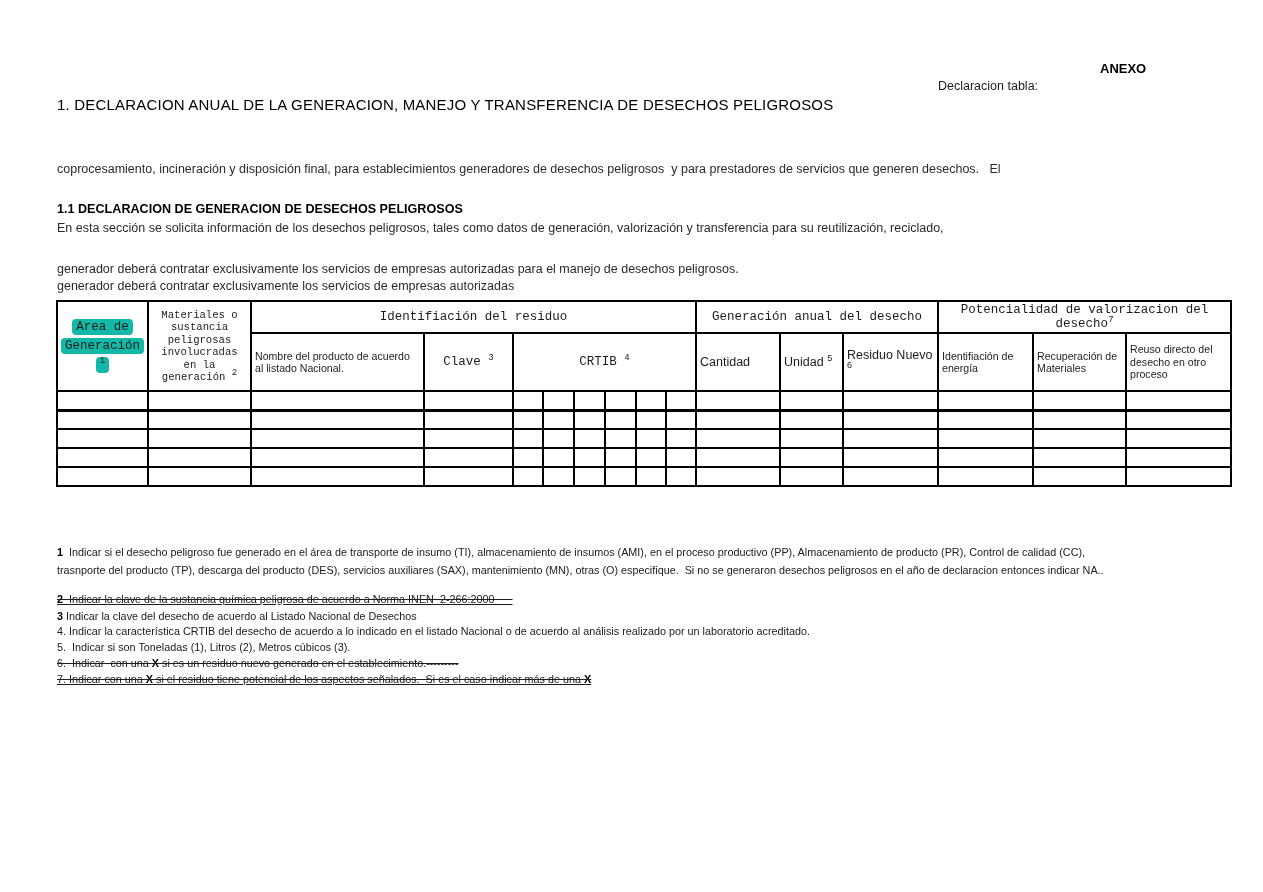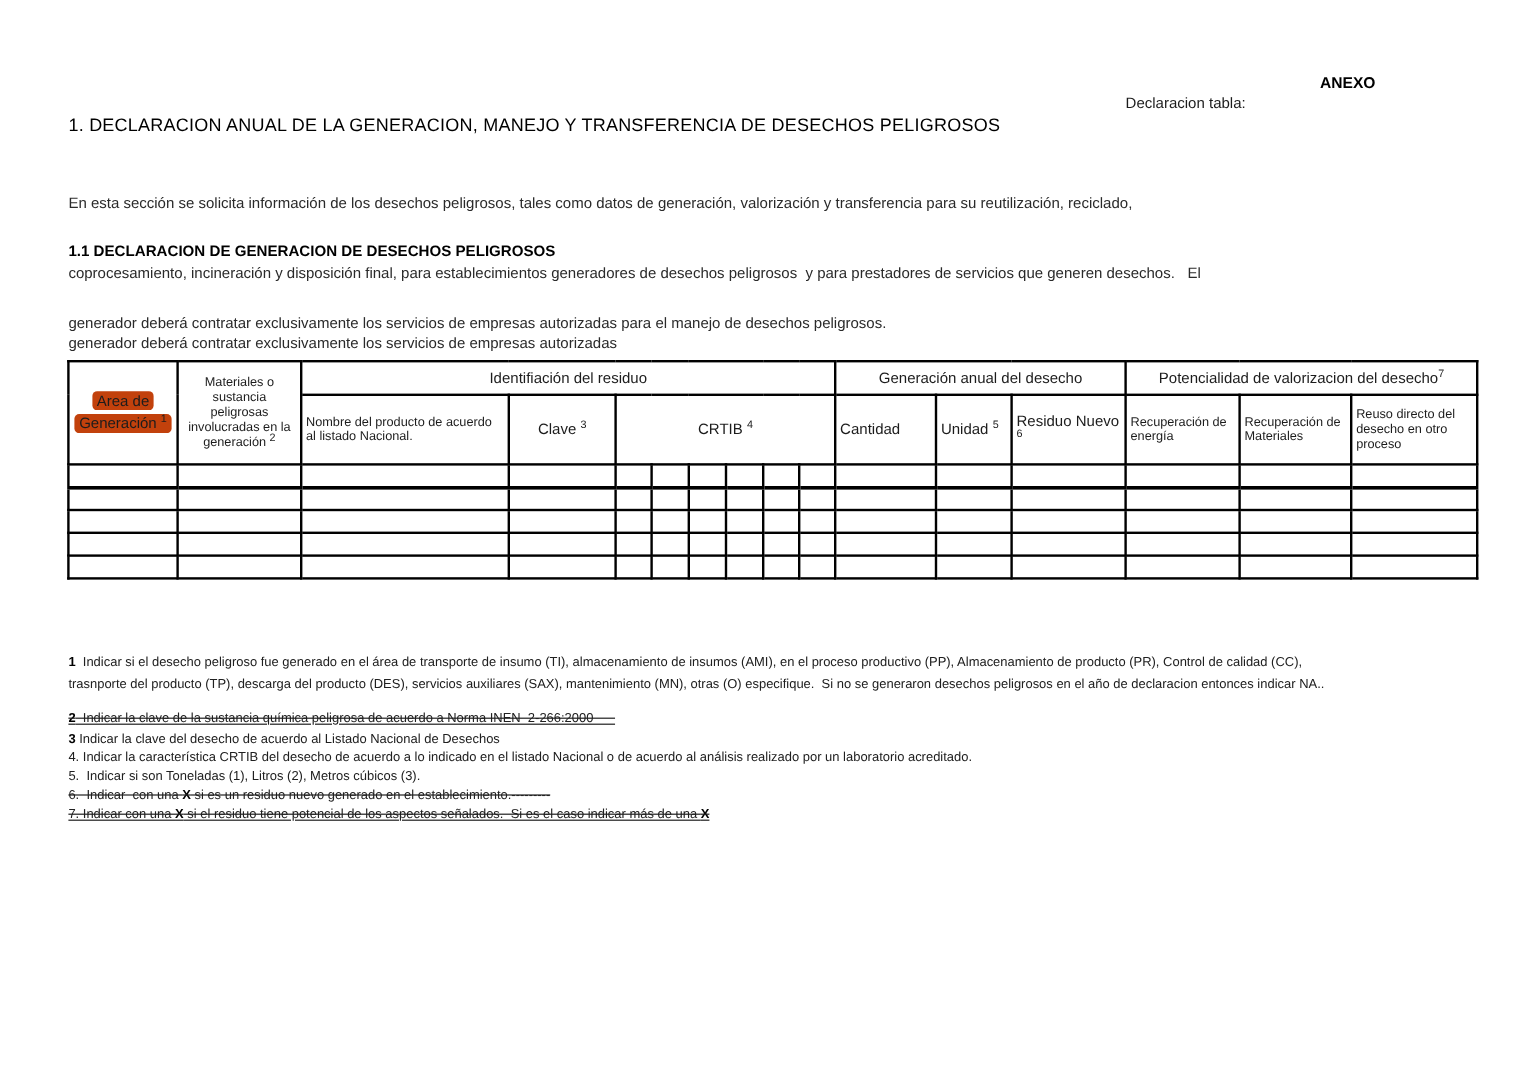--- a/index.html
+++ b/index.html
@@ -16,47 +16,47 @@
   .intro { left: 57px; top: 121px; font-size: 12.5px; line-height: 19.5px; color: #2a2a2a; }
   .sec-heading { left: 57px; top: 202px; font-size: 12.6px; font-weight: bold; color: #000; }
   .sec-desc { left: 57px; top: 221px; font-size: 12.5px; line-height: 19.5px; color: #2a2a2a; }
   .intro div, .sec-desc div { white-space: pre; }
 
   .decl-table { position: absolute; left: 56px; top: 300px; border-collapse: collapse; table-layout: fixed; width: 1173px; }
   .decl-table th, .decl-table td { border: 2px solid #000; font-weight: normal; overflow: hidden; }
   .decl-table th { padding: 1px 3px; color: #1c1c1c; }
   .decl-table .big { font-size: 12.5px; }
   .decl-table .small { font-size: 10.6px; line-height: 12.5px; }
-  .decl-table .ctr { vertical-align: middle; }
+  .decl-table .ctr { vertical-align: middle; font-family: Liberation Mono, monospace; }
   .decl-table .lft { text-align: left; vertical-align: middle; }
   .row-group th { height: 28px; }
   .row-cols th { height: 58px; }
   .decl-table tbody td { height: 19px; }
   .decl-table tbody tr.thick-bottom td { border-bottom-width: 3px; }
   sup { font-size: 9px; vertical-align: super; line-height: 0; }
   .hl {
-    background: #c2410c; border-radius: 4px; padding: 1px 4px;
+    background: #14b8a6; border-radius: 4px; padding: 1px 4px;
     -webkit-box-decoration-break: clone; box-decoration-break: clone;
     line-height: 19px;
   }
   .fn { position: absolute; left: 57px; white-space: pre; font-size: 10.8px; color: #202020; }
   .fn b { color: #000; }
   .strike { text-decoration: line-through; }
   .strike-under { text-decoration: line-through underline; }
 </style>
 </head>
 <body>
 
 <div class="abs anexo">ANEXO</div>
 <div class="abs decl-anual">Declaracion tabla:</div>
 <div class="abs main-title">1. DECLARACION ANUAL DE LA GENERACION, MANEJO Y TRANSFERENCIA DE DESECHOS PELIGROSOS</div>
 
 <div class="abs intro">
+  <div>coprocesamiento, incineración y disposición final, para establecimientos generadores de desechos peligrosos  y para prestadores de servicios que generen desechos.   El</div>
   <div>En esta sección se solicita información de los desechos peligrosos, tales como datos de generación, valorización y transferencia para su reutilización, reciclado,</div>
-  <div>coprocesamiento, incineración y disposición final, para establecimientos generadores de desechos peligrosos  y para prestadores de servicios que generen desechos.   El</div>
   <div>generador deberá contratar exclusivamente los servicios de empresas autorizadas</div>
 </div>
 
 <div class="abs sec-heading">1.1 DECLARACION DE GENERACION DE DESECHOS PELIGROSOS</div>
 <div class="abs sec-desc">
   <div>generador deberá contratar exclusivamente los servicios de empresas autorizadas para el manejo de desechos peligrosos.</div>
 </div>
 
 <table class="decl-table">
   <colgroup>
@@ -85,21 +85,21 @@
       <th colspan="3" class="big ctr">Generación anual del desecho</th>
       <th colspan="3" class="big ctr"><span>Potencialidad de valorizacion del desecho</span><sup>7</sup></th>
     </tr>
     <tr class="row-cols">
       <th class="small lft">Nombre del producto de acuerdo al listado Nacional.</th>
       <th class="big ctr"><span>Clave</span> <sup>3</sup></th>
       <th colspan="6" class="big ctr"><span>CRTIB</span> <sup>4</sup></th>
       <th class="big lft">Cantidad</th>
       <th class="big lft"><span>Unidad</span> <sup>5</sup></th>
       <th class="big lft"><span>Residuo Nuevo</span> <sup>6</sup></th>
-      <th class="small lft">Recuperación de energía</th>
+      <th class="small lft">Identifiación de energía</th>
       <th class="small lft">Recuperación de Materiales</th>
       <th class="small lft">Reuso directo del desecho en otro proceso</th>
     </tr>
   </thead>
   <tbody>
       <tr class="thick-bottom">
         <td></td>
         <td></td>
         <td></td>
         <td></td>

